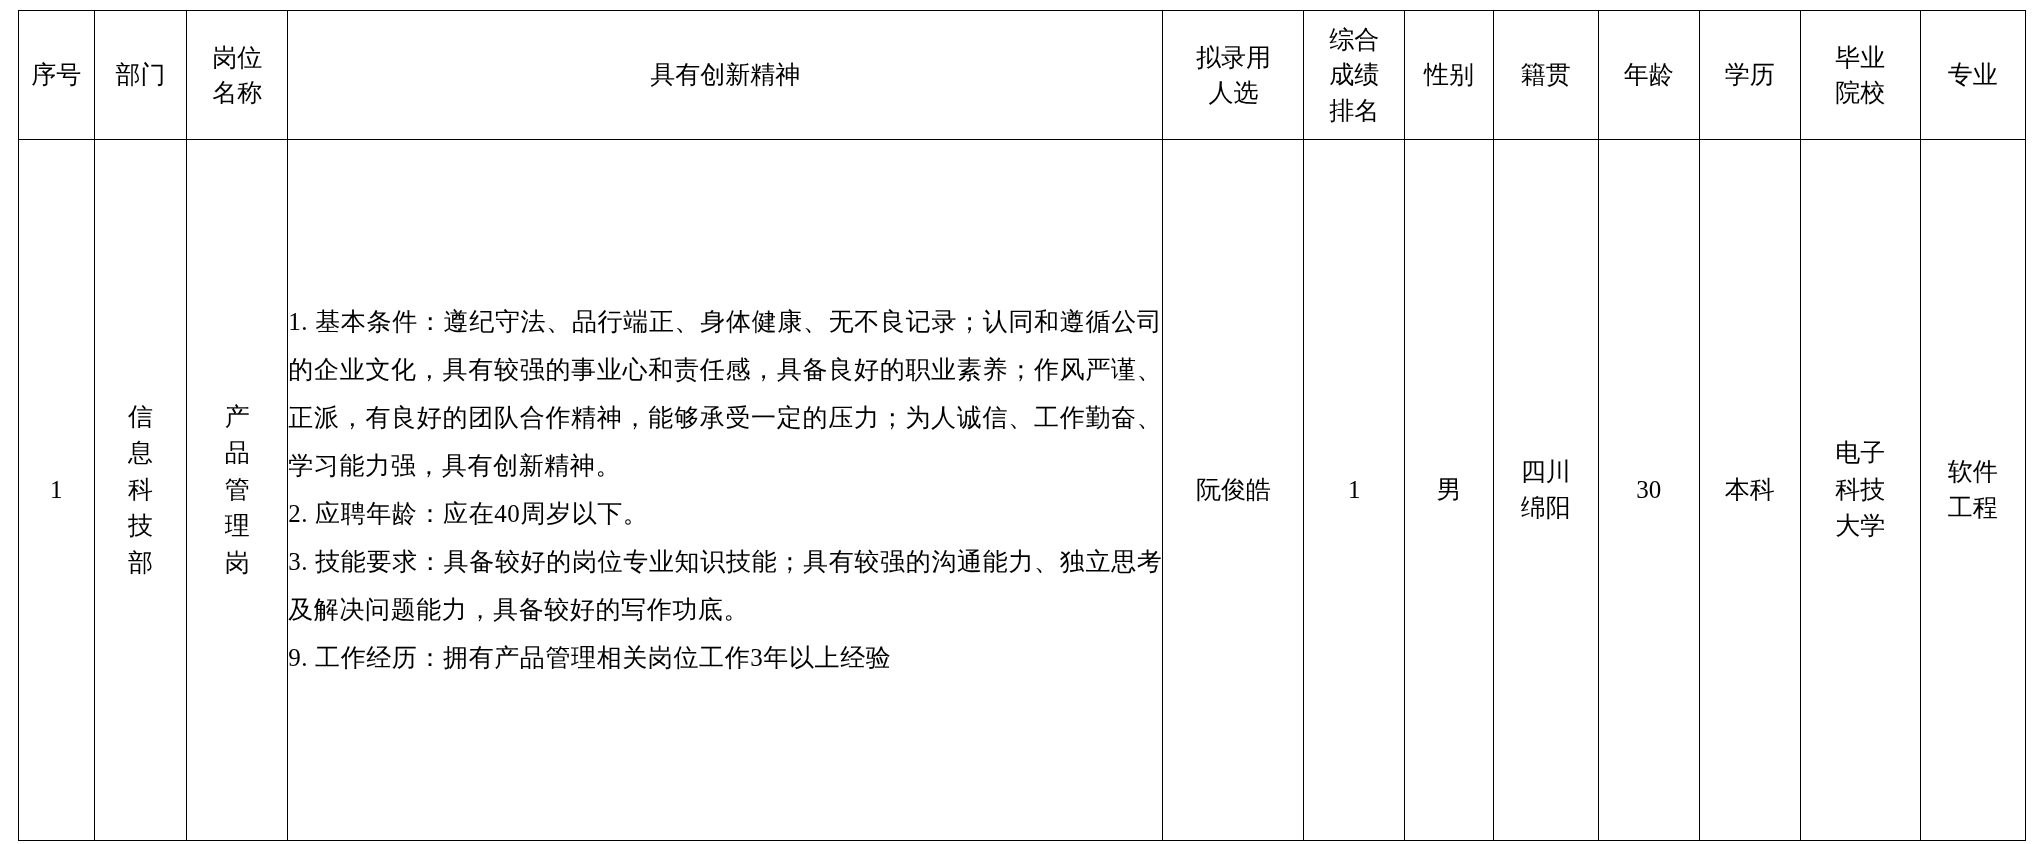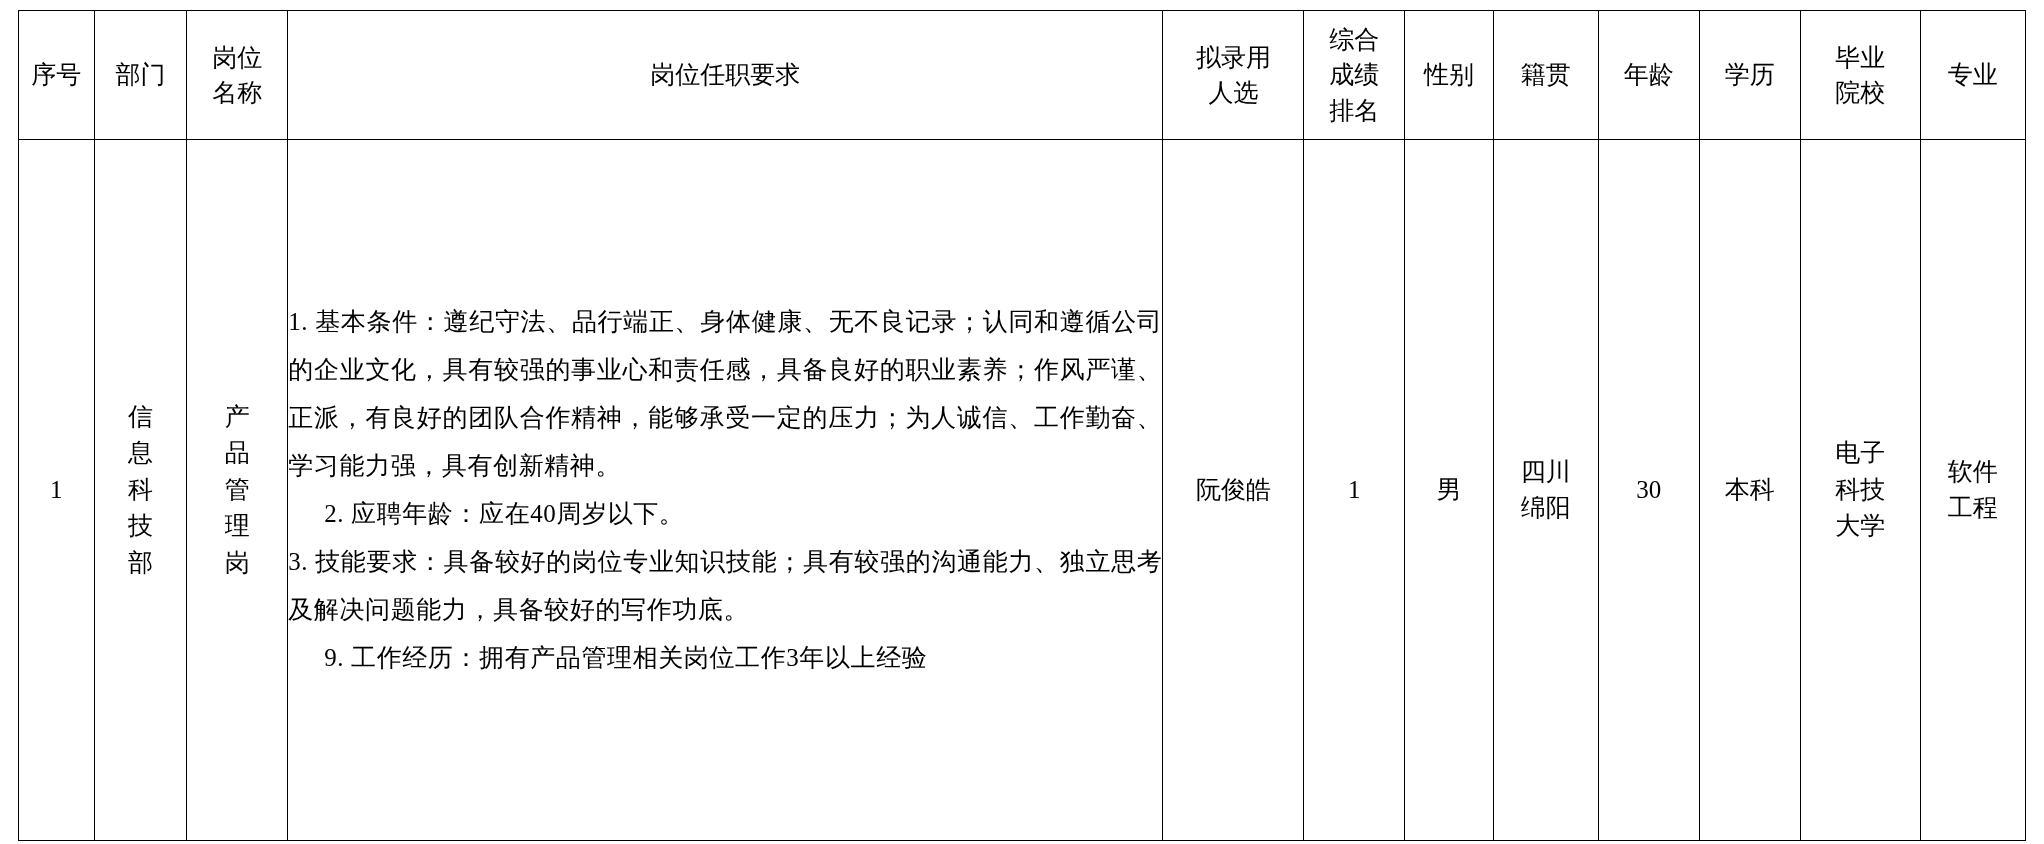--- a/index.html
+++ b/index.html
@@ -88,21 +88,20 @@
   .req-cell p {
     margin: 0 0 0 0;
     font-size: 25px;
     line-height: 1.92;
     letter-spacing: 0.6px;
     text-align: justify;
     text-justify: inter-ideograph;
   }
   .req-cell p.last {
     text-align: left;
-    margin-left: 36px;
   }
 </style>
 </head>
 <body>
 
 <div class="sheet">
   <table class="recruit">
     <colgroup>
       <col class="c-seq">
       <col class="c-dept">
@@ -130,21 +129,21 @@
           </span>
         </td>
         <td>
           <span class="stack">
             <span>岗位</span>
             <span>名称</span>
           </span>
         </td>
         <td>
           <span class="stack">
-            <span>岗位任职要求</span>
+            <span>具有创新精神</span>
           </span>
         </td>
         <td>
           <span class="stack">
             <span>拟录用</span>
             <span>人选</span>
           </span>
         </td>
         <td>
           <span class="stack">

